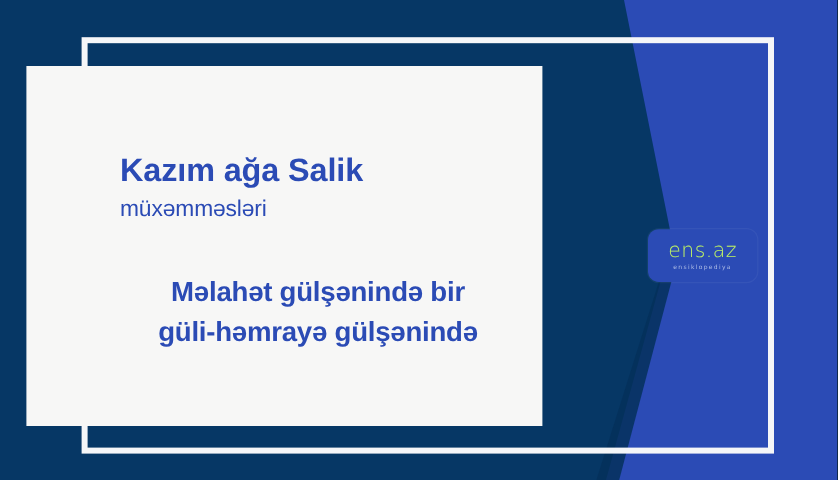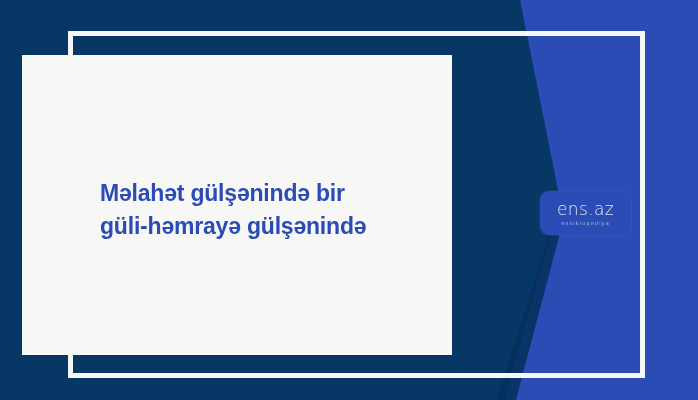--- a/index.html
+++ b/index.html
@@ -103,21 +103,22 @@
     display: block;
     font-size: 19px;
     line-height: 28px;
     font-weight: 400;
     color: #2B4BB5;
     letter-spacing: -0.1px;
     margin-top: 2px;
   }
 
   .headline {
-    margin-top: 52px;
+    margin-top: 38px;
+    text-align: center;
   }
 
   .headline-line {
     display: block;
     font-size: 23px;
     line-height: 33px;
     font-weight: 600;
     color: #2B4BB5;
     letter-spacing: -0.2px;
     white-space: nowrap;
@@ -138,21 +139,21 @@
     flex-direction: column;
     align-items: center;
     justify-content: center;
     overflow: hidden;
   }
 
   .logo-wordmark {
     font-size: 17px;
     line-height: 17px;
     font-weight: 300;
-    color: #e5e5e5;
+    color: #bef264;
     letter-spacing: 0.4px;
     font-family: "DejaVu Sans", sans-serif;
     text-align: center;
   }
 
   .logo-tagline {
     margin-top: 2px;
     font-size: 5px;
     line-height: 6px;
     font-weight: 400;
@@ -169,20 +170,24 @@
 
   <div class="bg-navy"></div>
   <div class="bg-wedge"></div>
   <div class="bg-wedge-shadow"></div>
 
   <div class="frame"></div>
 
   <div class="card">
     <div class="card-inner">
 
+      <div class="title-block">
+        <span class="title-main">Kazım ağa Salik</span>
+        <span class="title-sub">müxəmməsləri</span>
+      </div>
 
       <div class="headline">
         <span class="headline-line">Məlahət gülşənində bir</span>
         <span class="headline-line">güli-həmrayə gülşənində</span>
       </div>
 
     </div>
   </div>
 
   <div class="logo-badge">

